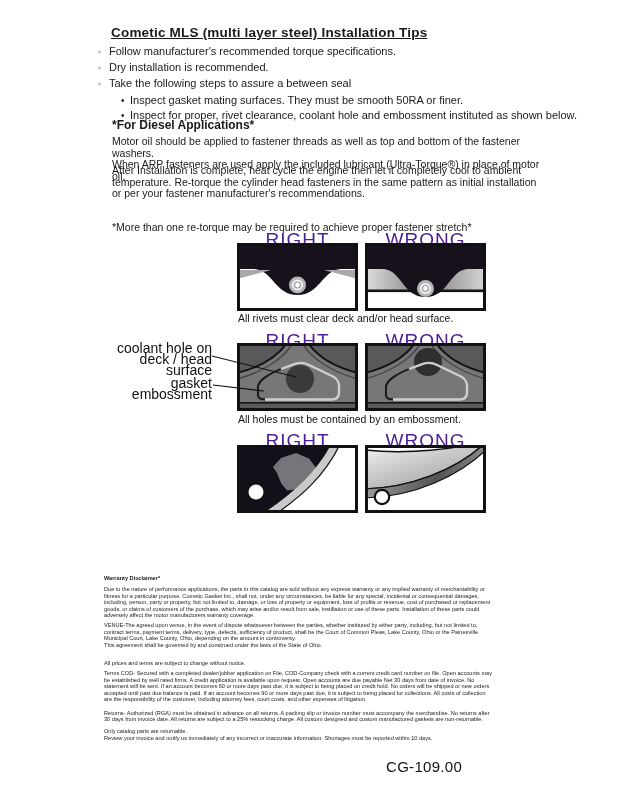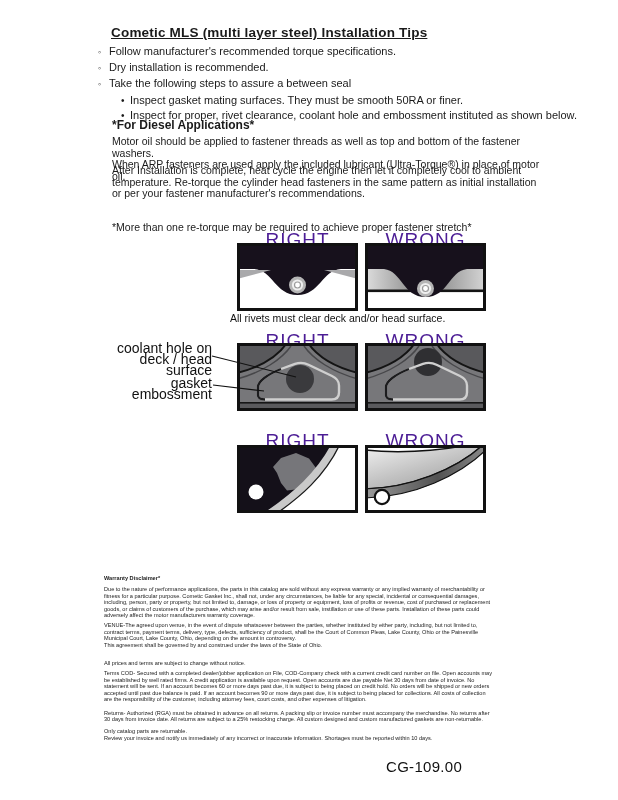--- a/index.html
+++ b/index.html
@@ -24,21 +24,21 @@
   .dp2{top:165px;}
   .dp3{top:206px;margin-top:16px;}
 
   .figlabel{width:121px;text-align:center;font-size:19px;letter-spacing:1px;color:#4c1d95;}
   .col-l{left:237px;}
   .col-r{left:365px;}
   .row1-lab{top:229px;} .row1-box{top:243px;}
   .row2-lab{top:330px;} .row2-box{top:343px;}
   .row3-lab{top:430px;} .row3-box{top:445px;}
   .figbox{width:121px;height:68px;display:block;}
-  .caption{left:230px;font-size:10.5px;line-height:11px;color:#111;}
+  .caption{left:238px;font-size:10.5px;line-height:11px;color:#111;}
   .cap1{top:313px;}
   .cap2{top:414px;}
   .cap3{top:516px;}
 
   .callout{left:108px;width:104px;text-align:right;font-size:14px;line-height:11px;color:#111;}
   .co1{top:343px;}
   .co2{top:378px;}
   .lines-overlay{left:0;top:0;pointer-events:none;}
 
   .legal{left:104px;top:575px;width:416px;font-size:5.6px;line-height:6.4px;color:#222;}
@@ -154,20 +154,21 @@
     <path d="M0,36 C26,29 45,16 54,3" fill="none" stroke="#47474a" stroke-width="1.4"></path>
     <path d="M121,36 C95,29 76,16 67,3" fill="none" stroke="#47474a" stroke-width="1.4"></path>
     <rect y="60" width="121" height="8" fill="#5a5a5d"></rect>
     <rect y="59" width="121" height="1.6" fill="#161616"></rect>
     <circle cx="63" cy="19" r="14" fill="#2f2f32"></circle>
     <path d="M21,52 V44 C21,38.5 30,31.5 44,26 L58,20.8 C62.5,19.4 67.5,19.7 71.5,21.7 L95,33 C99.8,35.3 102,38.3 102,42.5 V49.5 C102,54 99.2,56.5 94.5,56.5 L28,56.5 C23.8,56.5 21,55 21,52 Z" fill="none" stroke="#cfcfcf" stroke-width="2.4"></path>
     <path d="M44,26 C30,31.5 21,38.5 21,44 V52 C21,55 23.8,56.5 28,56.5" fill="none" stroke="#1c1c1e" stroke-width="2.4"></path>
     <rect x="1.5" y="1.5" width="118" height="65" fill="none" stroke="#111111" stroke-width="3"></rect>
   </svg>
 
+  <div class="abs caption cap2">All holes must be contained by an embossment.</div>
 
   <div class="abs figlabel col-l row3-lab">RIGHT</div>
   <div class="abs figlabel col-r row3-lab">WRONG</div>
 
   <svg class="abs figbox col-l row3-box" viewBox="0 0 121 68">
     <rect width="121" height="68" fill="#ffffff"></rect>
     <path d="M0,0 H96 C82,30 54,52 27,68 H0 Z" fill="#141019"></path>
     <polygon points="44,13 59,8 72,13.5 79,23 74,34 76,38 62,44 50,45.5 44,38 40,28 36,22" fill="#76767a"></polygon>
     <path d="M31,70 C57,52 83,31 100,-3" fill="none" stroke="#c9c9c9" stroke-width="8"></path>
     <path d="M36,71 C62,53 88,32 104,-3" fill="none" stroke="#1a1a1a" stroke-width="1.3"></path>

